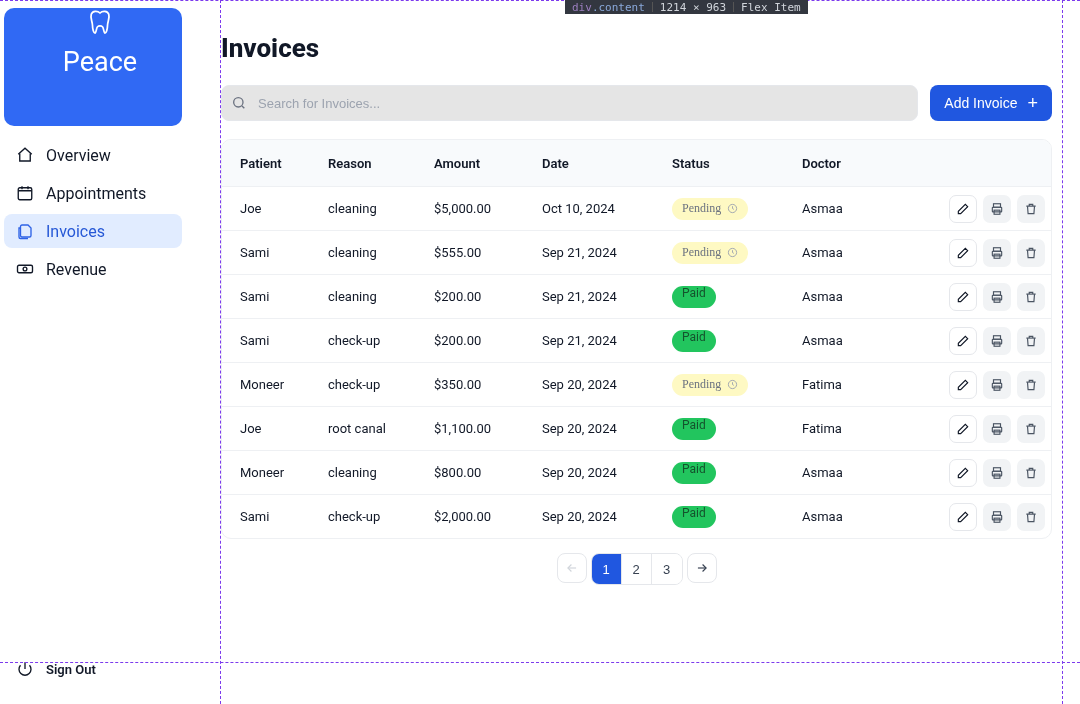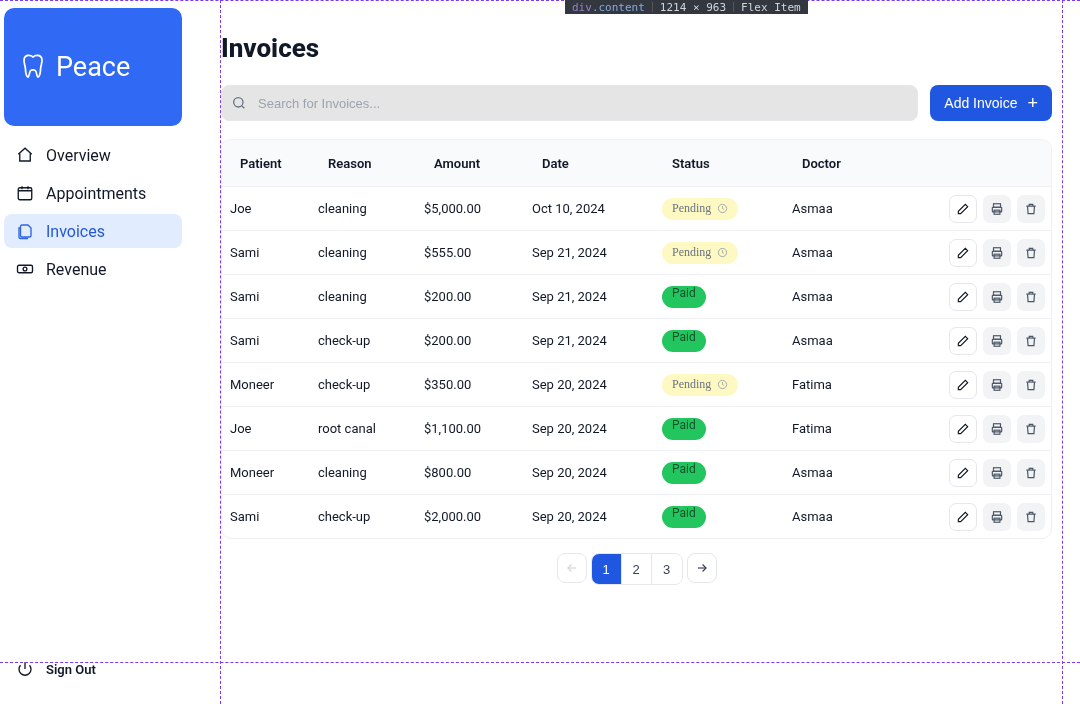--- a/index.html
+++ b/index.html
@@ -58,20 +58,21 @@
   .logo-card {
     background: #3069f4;
     color: #ffffff;
     border-radius: 10px;
     height: 118px;
     display: flex;
     align-items: center;
     padding-left: 14px;
     gap: 8px;
     margin-bottom: 8px;
+    flex-direction: column;
   }
   .logo-card .brand { font-size: 27px; font-weight: 400; }
   .nav {
     display: flex;
     flex-direction: column;
     gap: 4px;
     margin-top: 4px;
   }
   .nav-item {
     display: flex;
@@ -181,21 +182,21 @@
     color: #111827;
     font-weight: 600;
     font-size: 13px;
     padding: 0 6px 0 18px;
   }
   .trow {
     display: flex;
     align-items: center;
     height: 44px;
     font-size: 13px;
-    padding: 0 6px 0 8px;
+    padding: 0 6px 0 18px;
     border-top: 1px solid #eef0f3;
   }
   .col-patient { width: 88px; }
   .col-reason  { width: 106px; }
   .col-amount  { width: 108px; }
   .col-date    { width: 130px; }
   .col-status  { width: 130px; }
   .col-doctor  { width: 130px; }
   .col-actions { flex: 1; display:flex; justify-content:flex-end; gap:6px; }
 

